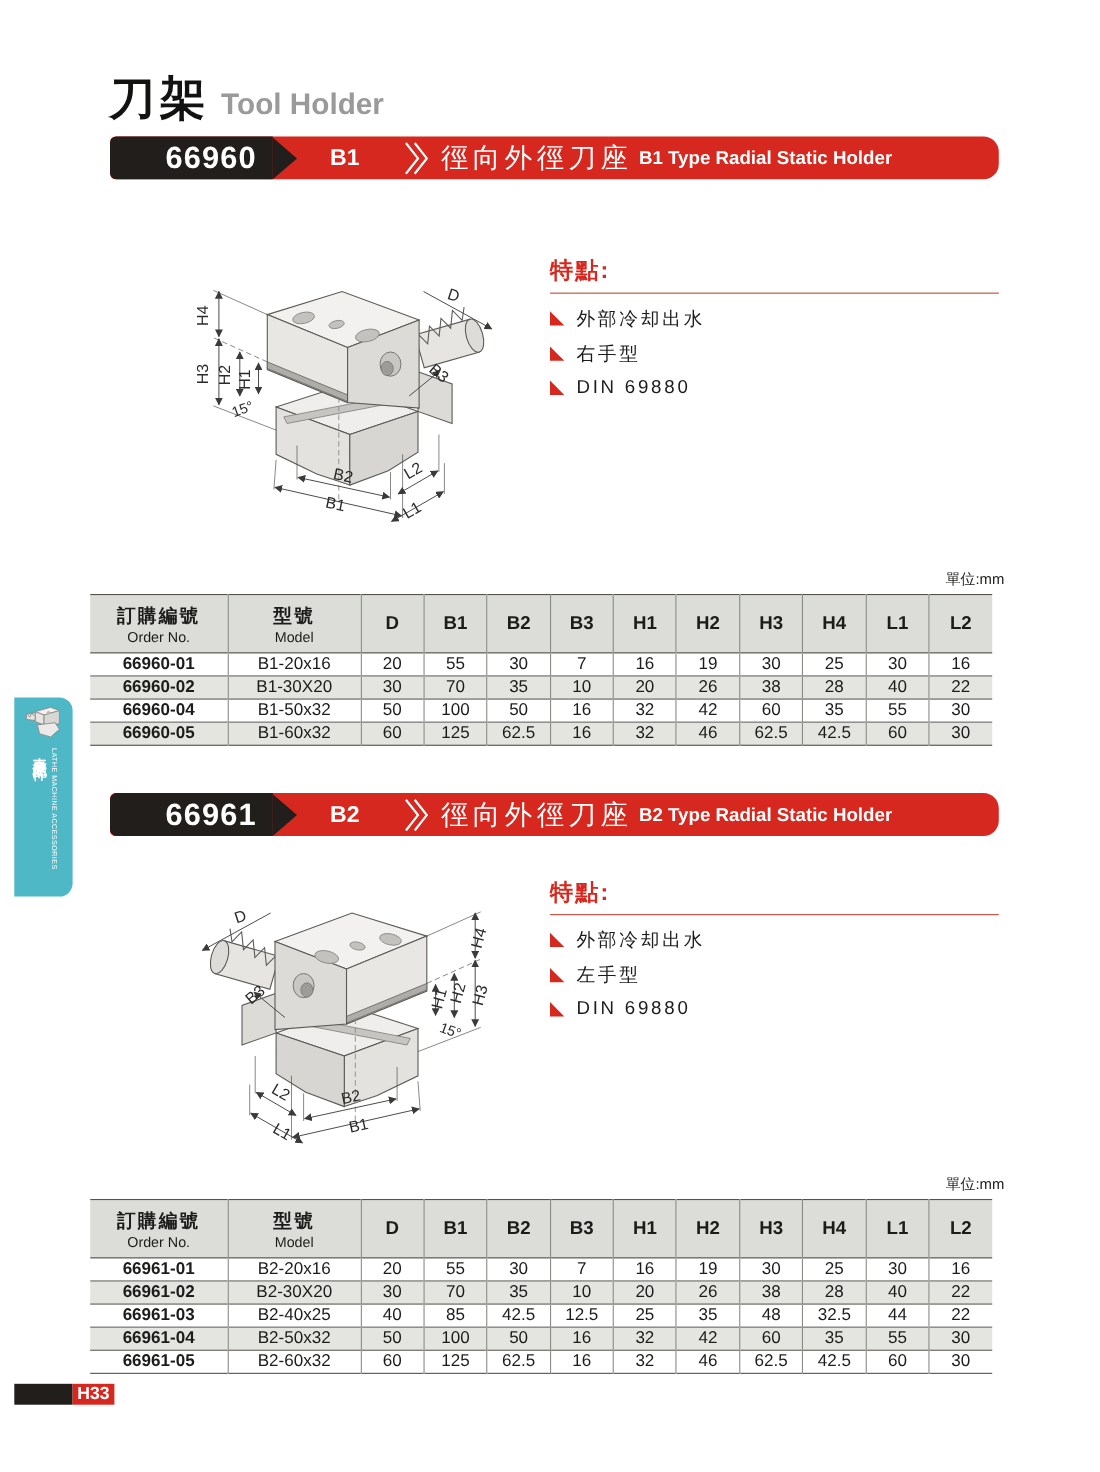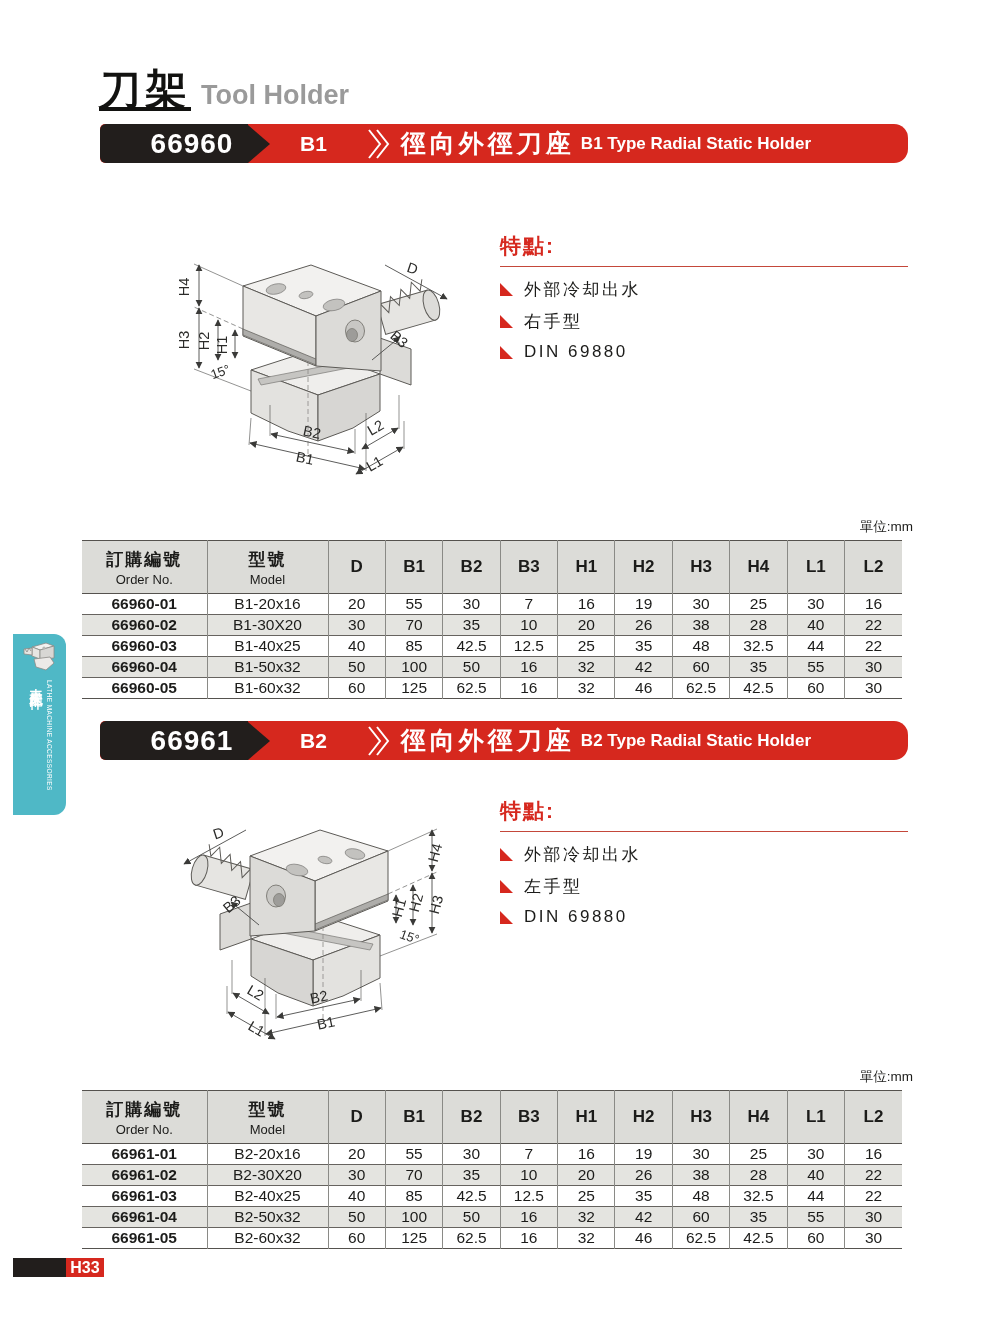--- a/index.html
+++ b/index.html
@@ -1,35 +1,35 @@
 <!DOCTYPE html>
 <html><head>
 <meta charset="utf-8">
 <style>
   html,body{margin:0;padding:0;background:#fff;}
   .page{position:relative;width:1000px;height:1338px;background:#ffffff;overflow:hidden;
         font-family:"Liberation Sans","DejaVu Sans",sans-serif;color:#1c1c1a;}
 
   
   .page-title{position:absolute;left:99px;top:62px;white-space:nowrap;}
-  .page-title .zh{font-size:42px;font-weight:bold;color:#121210;letter-spacing:4px;text-decoration:underline;}
+  .page-title .zh{font-size:42px;font-weight:bold;color:#121210;letter-spacing:4px;}
   .page-title .en{font-size:27px;font-weight:bold;color:#9a9a9a;margin-left:10px;}
 
   
   .banner{position:absolute;left:100px;width:808px;height:39px;background:#d6281e;
           border-radius:5px 14px 14px 5px;display:flex;align-items:center;}
   .code-wrap{display:flex;align-items:center;height:39px;flex:0 0 auto;}
   .code-block{background:#221e1c;height:39px;width:112px;border-radius:6px 0 0 6px;
               display:flex;align-items:center;justify-content:center;
               color:#fff;font-size:28px;font-weight:bold;letter-spacing:1px;padding-left:36px;}
   .code-tip{width:0;height:0;border-top:19.5px solid transparent;border-bottom:19.5px solid transparent;
             border-left:22px solid #221e1c;}
   .type-label{margin-left:30px;color:#fff;font-size:21px;font-weight:bold;flex:0 0 auto;}
   .chevron{margin-left:40px;flex:0 0 auto;display:block;}
-  .banner .zh-title{margin-left:10px;color:#fff;font-size:25px;font-weight:bold;letter-spacing:4px;white-space:nowrap;}
+  .banner .zh-title{margin-left:10px;color:#fff;font-size:25px;font-weight:normal;letter-spacing:4px;white-space:nowrap;}
   .banner .en-title{margin-left:6px;color:#fff;font-size:17px;font-weight:bold;white-space:nowrap;}
 
   
   .features{position:absolute;left:500px;width:408px;}
   .features-title{color:#d6281e;font-size:21px;font-weight:bold;letter-spacing:2px;
                   padding-bottom:6px;border-bottom:1.5px solid #c4473a;}
   .features-list{list-style:none;margin:11px 0 0 0;padding:0;}
   .features-list li{display:flex;align-items:center;margin:0 0 9px 0;font-size:17px;color:#1c1c1a;letter-spacing:2.5px;}
   .tri{width:0;height:0;border-bottom:13px solid #d6281e;border-right:13px solid transparent;
        margin-right:11px;flex:0 0 auto;}
@@ -247,34 +247,20 @@
             <td>35</td>
             <td>10</td>
             <td>20</td>
             <td>26</td>
             <td>38</td>
             <td>28</td>
             <td>40</td>
             <td>22</td>
           </tr>
           <tr>
-            <td class="order">66960-03</td>
-            <td>B1-40x25</td>
-            <td>40</td>
-            <td>85</td>
-            <td>42.5</td>
-            <td>12.5</td>
-            <td>25</td>
-            <td>35</td>
-            <td>48</td>
-            <td>32.5</td>
-            <td>44</td>
-            <td>22</td>
-          </tr>
-          <tr>
             <td class="order">66960-04</td>
             <td>B1-50x32</td>
             <td>50</td>
             <td>100</td>
             <td>50</td>
             <td>16</td>
             <td>32</td>
             <td>42</td>
             <td>60</td>
             <td>35</td>

